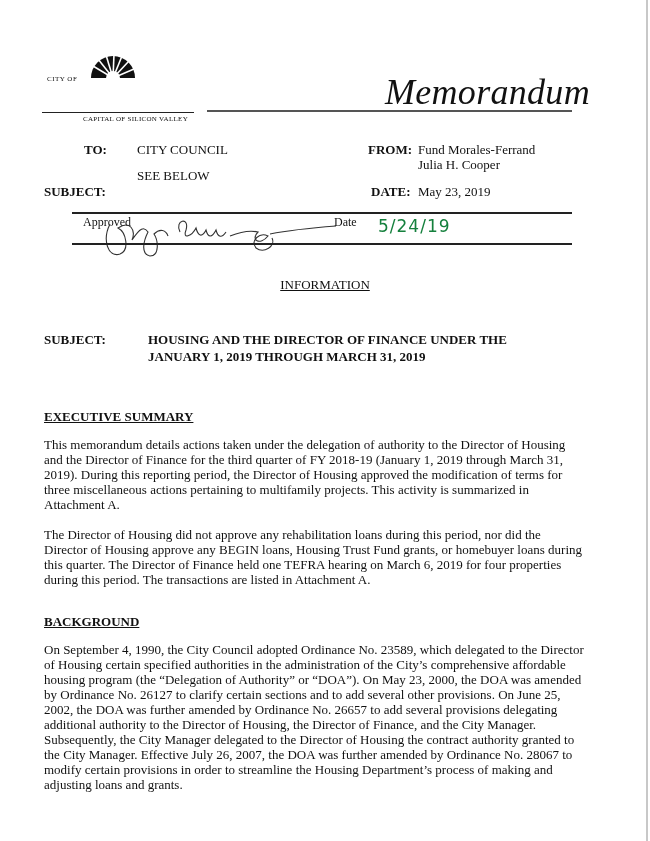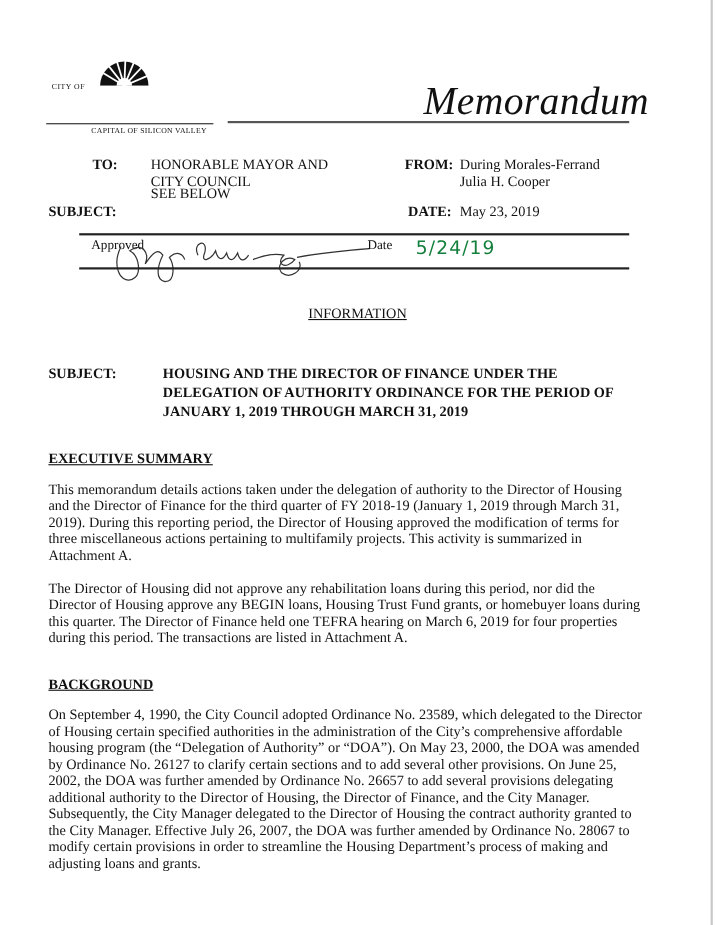--- a/index.html
+++ b/index.html
@@ -67,27 +67,26 @@
     <div class="city-of">CITY OF</div>
     <div class="logo-rule"></div>
     <div class="tagline">CAPITAL OF SILICON VALLEY</div>
   </div>
 
   <div class="memo-title">Memorandum</div>
   <div class="header-rule"></div>
 
   <div class="hdr to-label lbl" style="font-weight:bold">TO:</div>
   <div class="hdr to-value">
-    <div>HONORABLE MAYOR AND</div>
     <div>CITY COUNCIL</div>
   </div>
 
   <div class="hdr from-label" style="font-weight:bold">FROM:</div>
   <div class="hdr from-value">
-    <div>During Morales-Ferrand</div>
+    <div>Fund Morales-Ferrand</div>
     <div>Julia H. Cooper</div>
   </div>
 
   <div class="hdr subj-label" style="font-weight:bold">SUBJECT:</div>
   <div class="hdr subj-value">SEE BELOW</div>
 
   <div class="hdr date-label" style="font-weight:bold">DATE:</div>
   <div class="hdr date-value">May 23, 2019</div>
 
   <div class="rule" style="top:212px"></div>
@@ -104,21 +103,20 @@
   <div class="handdate">5/24/19</div>
   <div class="rule" style="top:243px"></div>
 
   <div class="info-heading">
     <span>INFORMATION</span>
   </div>
 
   <div class="subject-block">SUBJECT:</div>
   <div class="subject-text">
     <div>HOUSING AND THE DIRECTOR OF FINANCE UNDER THE</div>
-    <div>DELEGATION OF AUTHORITY ORDINANCE FOR THE PERIOD OF</div>
     <div>JANUARY 1, 2019 THROUGH MARCH 31, 2019</div>
   </div>
 
   <div class="section-heading" style="top:409px; left:44px">EXECUTIVE SUMMARY</div>
   <div class="para" style="top:437px; left:44px; width:540px">This memorandum details actions taken under the delegation of authority to the Director of Housing and the Director of Finance for the third quarter of FY 2018-19 (January 1, 2019 through March 31, 2019).  During this reporting period, the Director of Housing approved the modification of terms for three miscellaneous actions pertaining to multifamily projects. This activity is summarized in Attachment A.</div>
   <div class="para" style="top:527px; left:44px; width:540px">The Director of Housing did not approve any rehabilitation loans during this period, nor did the Director of Housing approve any BEGIN loans, Housing Trust Fund grants, or homebuyer loans during this quarter. The Director of Finance held one TEFRA hearing on March 6, 2019 for four properties during this period. The transactions are listed in Attachment A.</div>
 
   <div class="section-heading" style="top:614px; left:44px">BACKGROUND</div>
   <div class="para" style="top:642px; left:44px; width:540px">On September 4, 1990, the City Council adopted Ordinance No. 23589, which delegated to the Director of Housing certain specified authorities in the administration of the City’s comprehensive affordable housing program (the “Delegation of Authority” or “DOA”).  On May 23, 2000, the DOA was amended by Ordinance No. 26127 to clarify certain sections and to add several other provisions.  On June 25, 2002, the DOA was further amended by Ordinance No. 26657 to add several provisions delegating additional authority to the Director of Housing, the Director of Finance, and the City Manager.  Subsequently, the City Manager delegated to the Director of Housing the contract authority granted to the City Manager.  Effective July 26, 2007, the DOA was further amended by Ordinance No. 28067 to modify certain provisions in order to streamline the Housing Department’s process of making and adjusting loans and grants.</div>
 </div>

